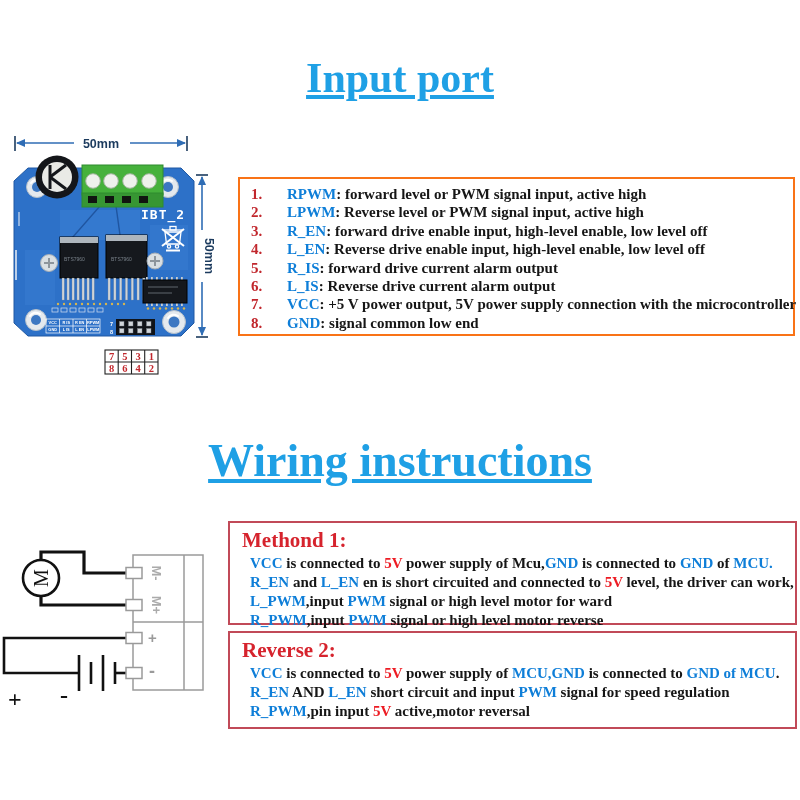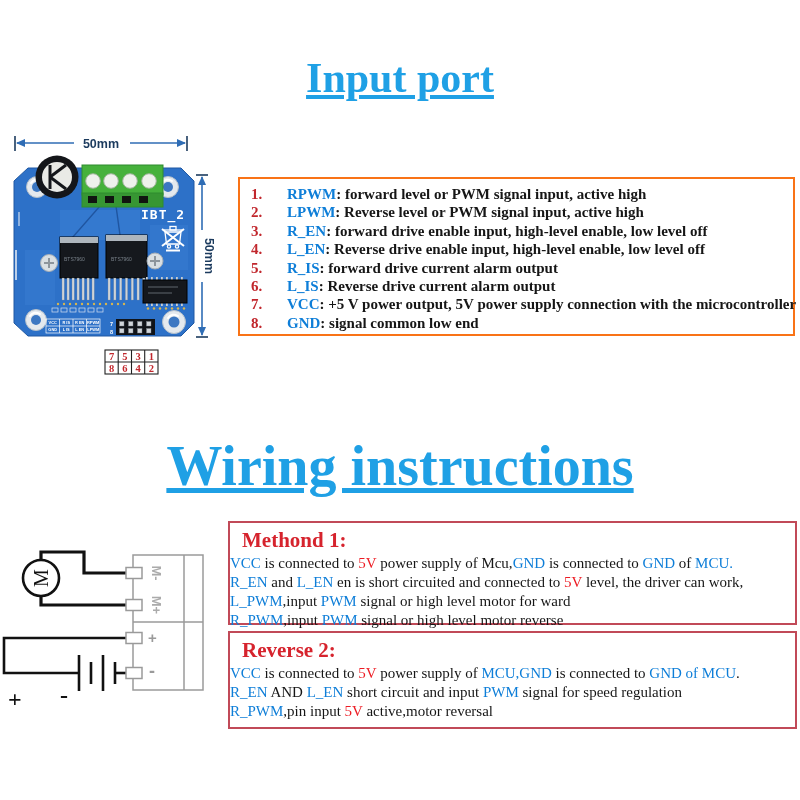--- a/index.html
+++ b/index.html
@@ -7,21 +7,21 @@
     width:800px;height:800px;position:relative;background:#ffffff;
     font-family:"Liberation Serif",serif;overflow:hidden;
   }
   .sec-title{
     position:absolute;left:0;width:800px;text-align:center;
     color:#1fa0e5;font-weight:bold;font-family:"Liberation Serif",serif;
     white-space:nowrap;
     text-decoration:underline;
   }
   #input-title{top:54px;font-size:42px;}
-  #wiring-title{top:434px;font-size:56px;}
+  #wiring-title{top:434px;font-size:46px;}
 
   
   #pin-box{
     position:absolute;left:238px;top:177px;width:553px;height:149px;
     border:2px solid #f97316;background:#fff;padding-top:6px;
   }
   .pin-row{height:18.4px;line-height:18.4px;white-space:nowrap;padding-left:11px;
     font-size:15px;font-weight:bold;}
   .pin-num{display:inline-block;width:25px;color:#c1272d;}
   .pin-gap{display:inline-block;width:11px;}
@@ -30,21 +30,21 @@
 
   
   .method-box{
     position:absolute;left:228px;width:565px;border:2px solid #c14a58;background:#fff;
   }
   #method-1{top:521px;height:100px;}
   #method-2{top:631px;height:94px;}
   .method-title{
     color:#d6232d;font-size:21px;font-weight:bold;margin:5px 0 1px 12px;
   }
-  .m-line{font-size:15px;font-weight:normal;line-height:19px;padding-left:0;white-space:nowrap;}
+  .m-line{font-size:15px;font-weight:bold;line-height:19px;padding-left:20px;white-space:nowrap;}
   .seg-b{color:#0e7ed8;}
   .seg-r{color:#ed1c24;}
   .seg-k{color:#161616;}
 
   #pcb-figure{position:absolute;left:0;top:130px;}
   #wiring-diagram{position:absolute;left:0;top:535px;}
 
   svg text{user-select:none;}
 </style>
 </head>

